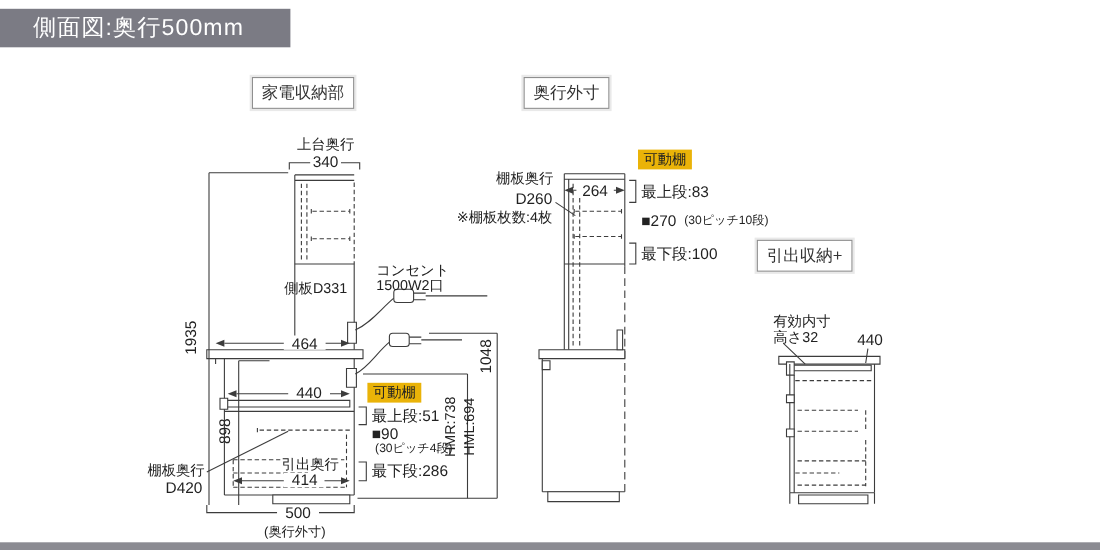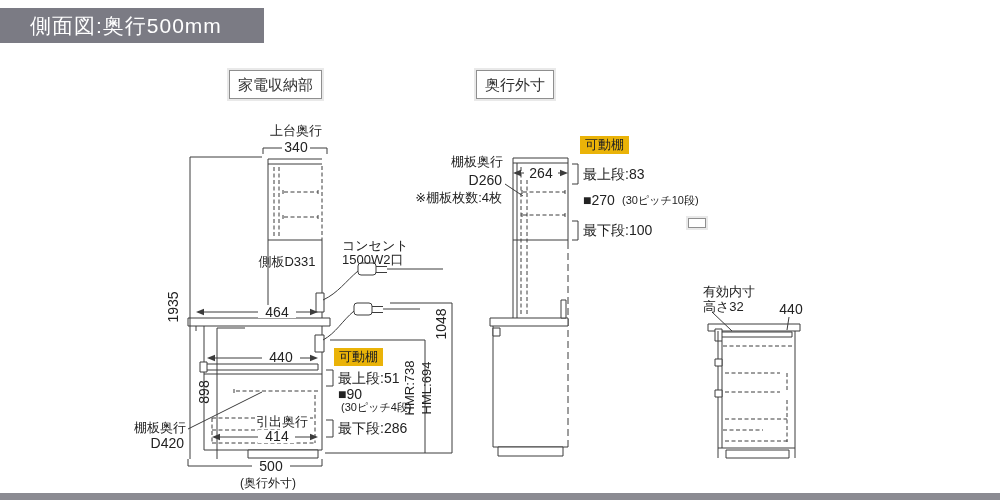--- a/index.html
+++ b/index.html
@@ -176,19 +176,20 @@
       </g>
       <text class="t13" x="703" y="296">有効内寸</text>
       <text class="t13" x="703" y="311">高さ32</text>
       <text class="t14" x="791" y="314" text-anchor="middle">440</text>
     </g>
   </svg>
 
   <div class="sec-box" style="left:229px;top:70px">家電収納部</div>
   <div class="sec-box" style="left:476px;top:70px">奥行外寸</div>
   <div class="sec-box" style="left:688px;top:218px">
+    <div>引出収納+</div>
   </div>
 
   <div class="tag" style="left:334px;top:348px">可動棚</div>
   <div class="tag" style="left:580px;top:136px">可動棚</div>
 
   <div class="footerbar"></div>
 </div>
 
 </body></html>

